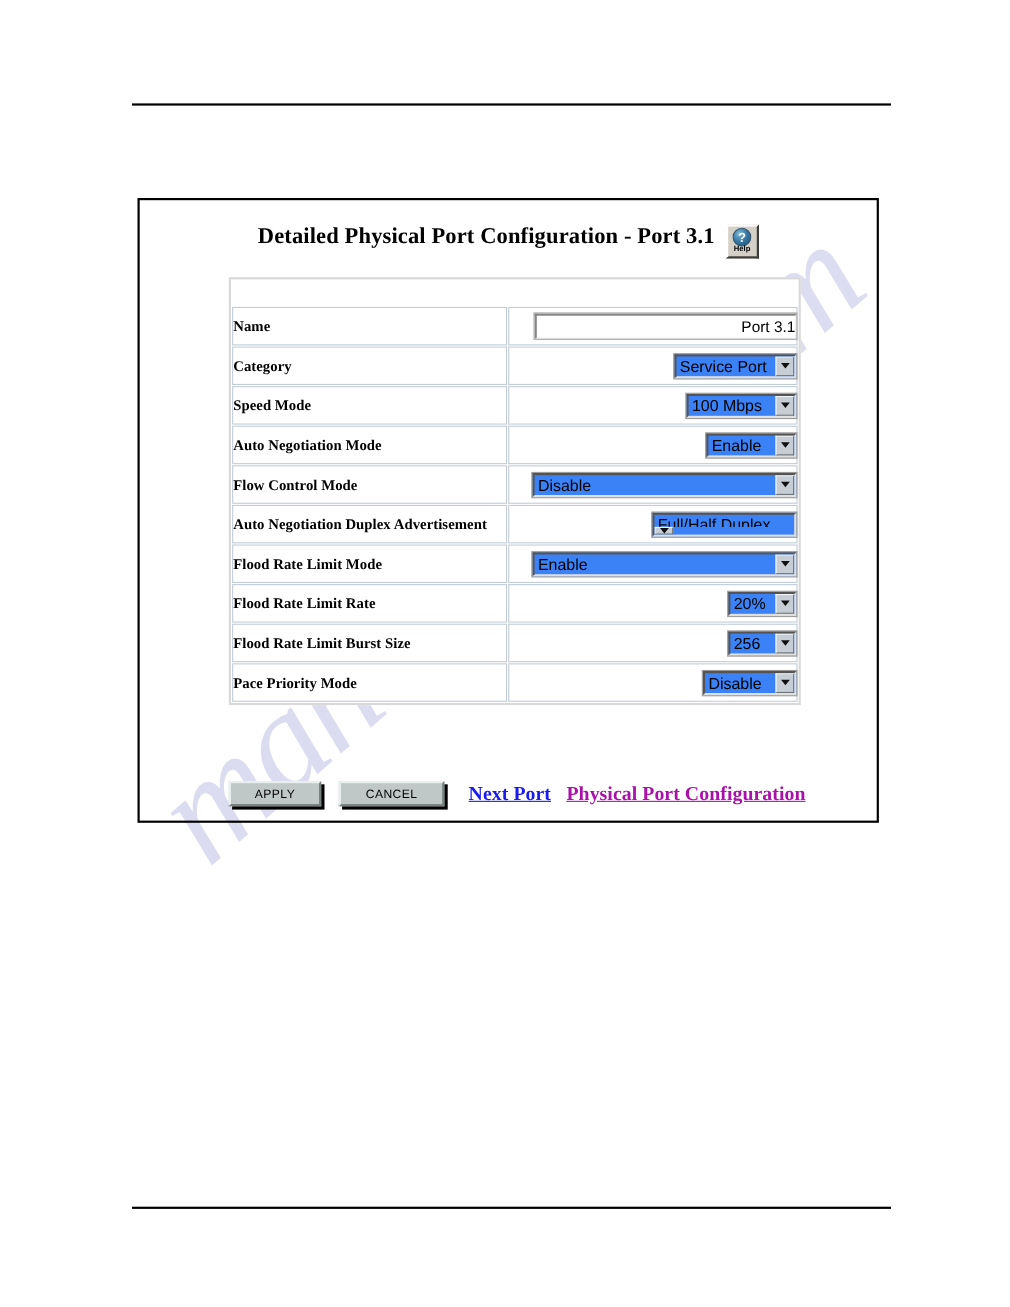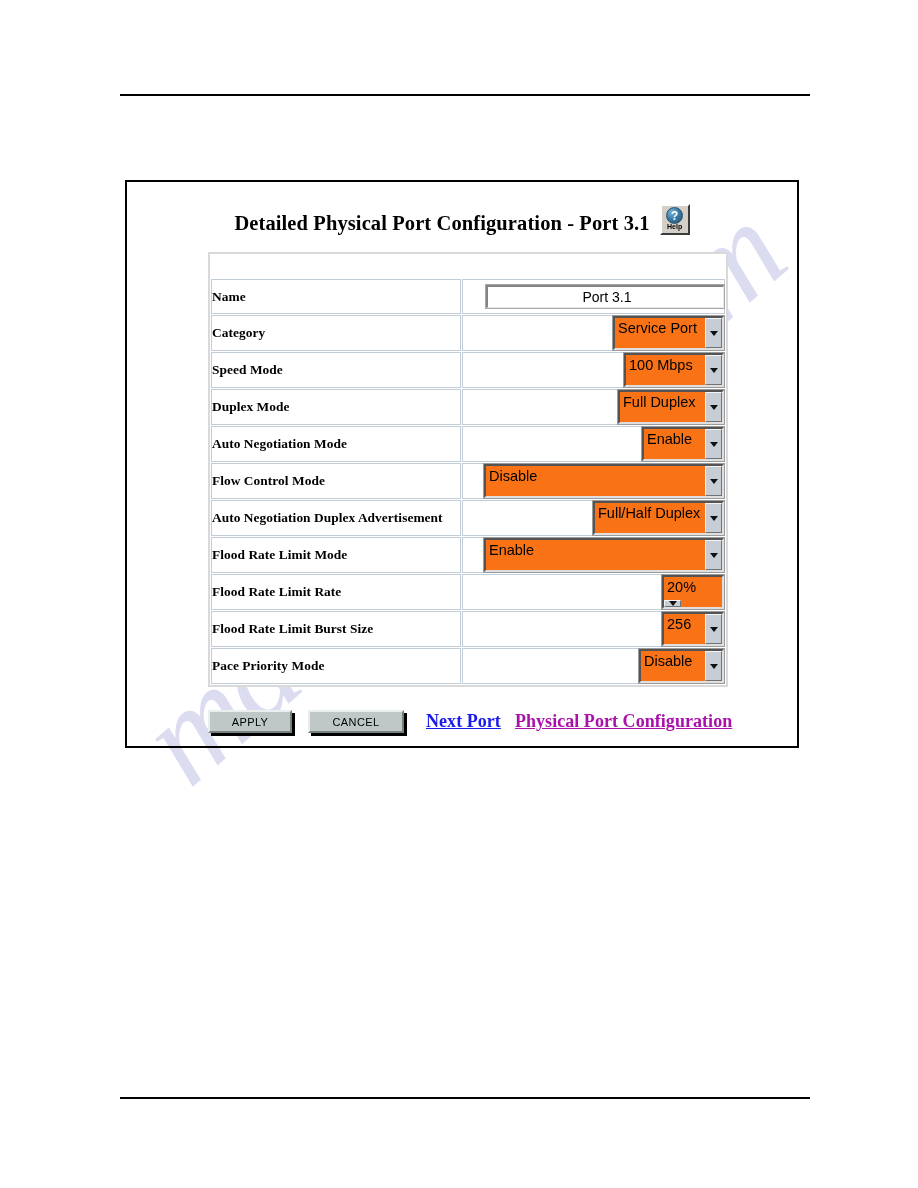--- a/index.html
+++ b/index.html
@@ -67,21 +67,21 @@
     z-index: 10;
   }
 
   
   .title-row {
     position: absolute;
     left: 0;
     top: 22px;
     width: 100%;
     display: flex;
-    align-items: flex-end;
+    align-items: flex-start;
     justify-content: center;
     gap: 10px;
   }
   .page-title {
     font-family: "Liberation Serif", serif;
     font-size: 20.5px;
     font-weight: bold;
     color: #000000;
     letter-spacing: 0.1px;
     white-space: nowrap;
@@ -181,32 +181,32 @@
     background: #ffffff;
     border-top: 2px solid #848484;
     border-left: 2px solid #848484;
     border-right: 1px solid #e8e8e8;
     border-bottom: 1px solid #e8e8e8;
     outline: 1px solid #a8a8a8;
     font-family: "Liberation Sans", sans-serif;
     font-size: 14px;
     color: #000000;
     line-height: 20px;
-    text-align: center;
+    text-align: right;
     padding-left: 3px;
     vertical-align: middle;
   }
 
   
   .sel {
     display: inline-flex;
     align-items: stretch;
-    height: 34px;
-    box-sizing: border-box;
-    background: #f97316;
+    height: 22px;
+    box-sizing: border-box;
+    background: #3b82f6;
     border-top: 2px solid #545454;
     border-left: 2px solid #545454;
     border-right: 2px solid #dfdfdf;
     border-bottom: 2px solid #dfdfdf;
     outline: 1px solid #9b9b9b;
     vertical-align: middle;
     cursor: pointer;
     overflow: hidden;
   }
   .sel-text {
@@ -241,22 +241,22 @@
     border-top: 5px solid #101010;
   }
 
   
   .w-full   { width: 240px; }
   .w-wide   { width: 111px; }
   .w-med    { width: 100px; }
   .w-dup    { width: 106px; }
   .w-ann    { width: 82px; }
   .w-speed  { width: 115px; }
-  .w-fhd    { width: 131px; }
-  .w-small  { width: 62px; flex-direction: column; }
+  .w-fhd    { width: 131px; flex-direction: column; }
+  .w-small  { width: 62px; }
   .w-burst  { width: 62px; }
   .w-dis    { width: 85px; }
 
   
   .footer-row {
     position: absolute;
     left: 81px;
     top: 528px;
     width: 560px;
     display: flex;
@@ -345,31 +345,20 @@
           <td class="cell-value">
             <div class="sel w-med">
               <div class="sel-text">100 Mbps</div>
               <div class="sel-arrow">
                   <i class="tri"></i>
                 </div>
             </div>
           </td>
         </tr>
 
-        <tr>
-          <td class="cell-label">Duplex Mode</td>
-          <td class="cell-value">
-            <div class="sel w-dup">
-              <div class="sel-text">Full Duplex</div>
-              <div class="sel-arrow">
-                  <i class="tri"></i>
-                </div>
-            </div>
-          </td>
-        </tr>
 
         <tr>
           <td class="cell-label">Auto Negotiation Mode</td>
           <td class="cell-value">
             <div class="sel w-ann">
               <div class="sel-text">Enable</div>
               <div class="sel-arrow">
                   <i class="tri"></i>
                 </div>
             </div>

